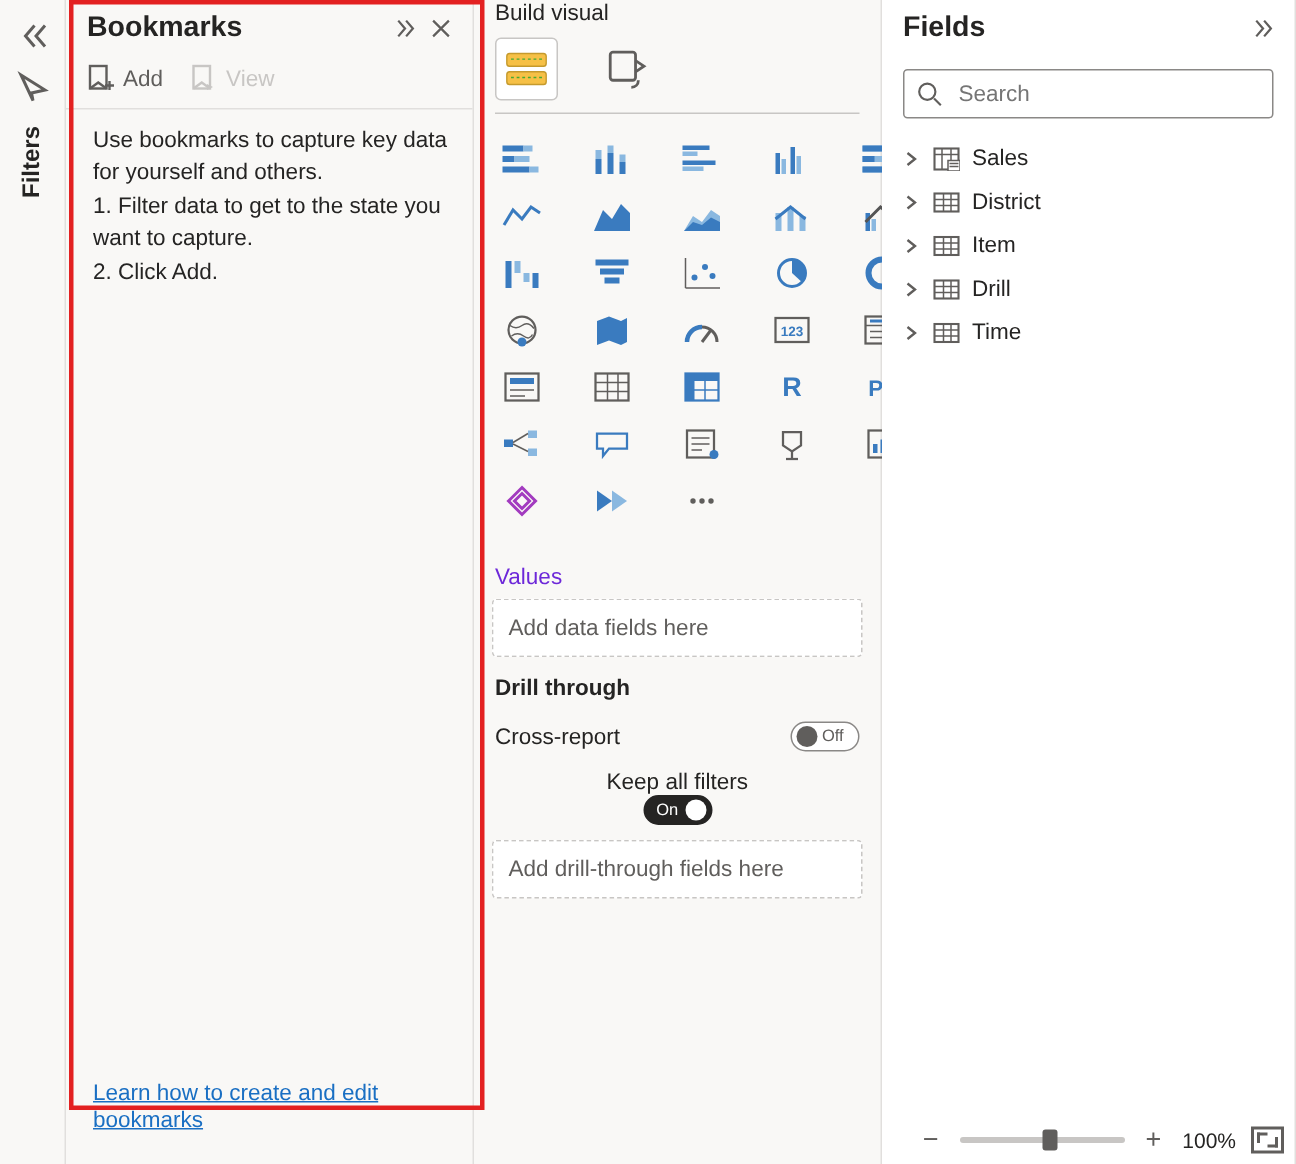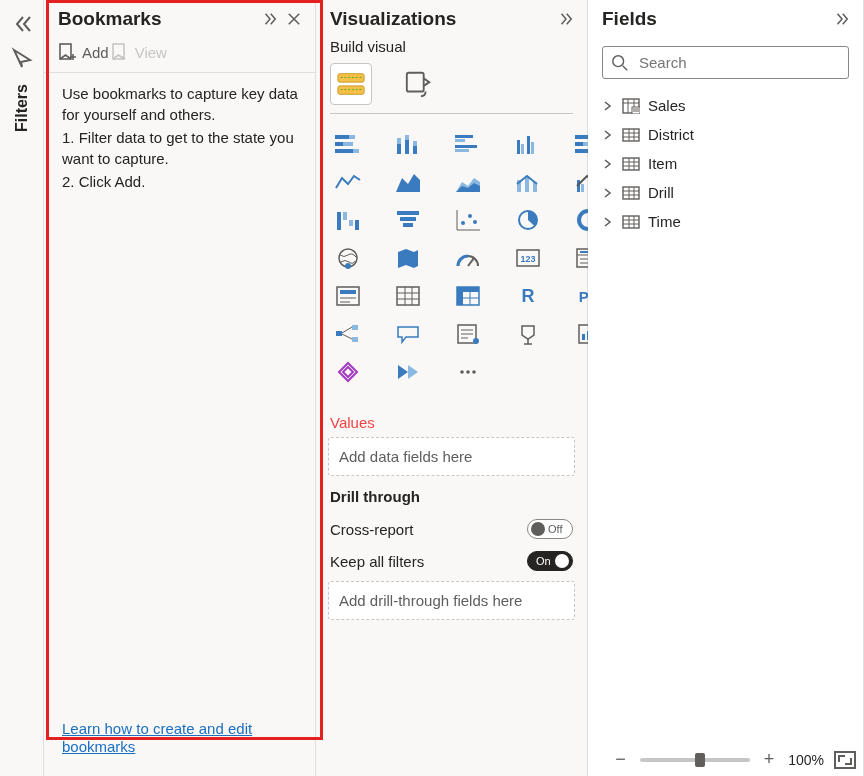--- a/index.html
+++ b/index.html
@@ -11,36 +11,36 @@
   .highlight-box { position:absolute; border:3px solid #e32121; pointer-events:none; z-index:50; left:46px; top:0; width:277px; height:740px; }
   .panes { flex:1; display:flex; }
   .pane { background:#f9f8f6; border-right:1px solid #e1dfdd; display:flex; flex-direction:column; }
   .bookmarks-pane { width:272px; }
   .viz-pane { width:272px; }
   .fields-pane { flex:1; background:#fff; }
   .pane-head { display:flex; align-items:center; justify-content:space-between; padding:8px 12px 8px 14px; }
   .pane-title { font-size:19px; font-weight:600; }
   .pane-head-icons { display:flex; align-items:center; gap:6px; color:#605e5c; }
   .hicon { width:18px; height:18px; display:flex; align-items:center; justify-content:center; cursor:pointer; }
-  .toolbar { display:flex; align-items:center; gap:2px; padding:4px 14px 10px; border-bottom:1px solid #e1dfdd; }
+  .toolbar { display:flex; align-items:center; gap:18px; padding:4px 14px 10px; border-bottom:1px solid #e1dfdd; }
   .tb-btn { display:flex; align-items:center; gap:6px; font-size:15px; color:#605e5c; cursor:pointer; }
   .tb-btn.disabled { color:#c8c6c4; }
   .bm-body { flex:1; padding:10px 16px 10px 18px; font-size:15px; color:#252423; line-height:1.4; }
   .bm-link { padding:0 16px 20px 18px; }
   .bm-link a { color:#1a6fc3; cursor:pointer; font-size:15px; text-decoration:underline; }
   .viz-sub { padding:0 14px; font-size:15px; color:#252423; }
   .tabs { display:flex; gap:26px; padding:8px 14px 0; }
   .tab { width:42px; height:42px; display:flex; align-items:center; justify-content:center; border:1px solid transparent; border-radius:4px; cursor:pointer; position:relative; }
   .tab.active { background:#fff; border:1px solid #c8c6c4; }
   .tab svg { width:30px; height:30px; }
   .viz-sep { height:1px; background:#c8c6c4; margin:8px 14px 0; }
   .viz-grid { display:grid; grid-template-columns: repeat(6, 36px); gap:6px 24px; padding:14px; }
   .viz-cell { width:36px; height:32px; display:flex; align-items:center; justify-content:center; cursor:pointer; }
   .viz-cell svg { width:28px; height:24px; }
-  .section-label { font-size:15px; color:#ef4444; padding:12px 14px 6px; }
+  .section-label { font-size:15px; color:#6d28d9; padding:12px 14px 6px; }
   .dropwell { margin:0 12px; border:1px dashed #c8c6c4; border-radius:3px; padding:10px 10px; font-size:15px; color:#605e5c; background:#fff; }
   .drill-row { display:flex; align-items:center; justify-content:space-between; padding:8px 14px 0; font-size:15px; color:#252423; }
   .toggle { width:46px; height:20px; border-radius:10px; border:1px solid #8a8886; position:relative; display:flex; align-items:center; font-size:10px; cursor:pointer; background:#fff; }
   .toggle .knob { width:14px; height:14px; border-radius:50%; background:#605e5c; position:absolute; top:2px; }
   .toggle.off .knob { left:3px; }
   .toggle.off .lbll { margin-left:20px; color:#605e5c; font-size:11px; }
   .toggle.on { background:#252423; border-color:#252423; }
   .toggle.on .knob { right:3px; background:#fff; }
   .toggle.on .lbll { margin-left:8px; color:#fff; font-size:11px; }
   .search-box { margin:8px 14px; display:flex; align-items:center; border:1px solid #8a8886; border-radius:3px; padding:6px 8px; gap:8px; background:#fff; }
@@ -117,31 +117,20 @@
         <div>Use bookmarks to capture key data for yourself and others.</div>
         <div style="margin-top:2px;">1. Filter data to get to the state you want to capture.</div>
         <div style="margin-top:2px;">2. Click Add.</div>
       </div>
       <div class="bm-link">
         <a>Learn how to create and edit bookmarks</a>
       </div>
     </div>
 
     <div class="pane viz-pane">
-      <div class="pane-head">
-        <div class="pane-title">Visualizations</div>
-        <div class="pane-head-icons">
-          <div class="hicon">
-            <svg viewBox="0 0 24 24" fill="none" stroke="#605e5c" stroke-width="2">
-                <path d="M6 5l6 7-6 7"></path>
-                <path d="M13 5l6 7-6 7"></path>
-              </svg>
-          </div>
-        </div>
-      </div>
       <div class="viz-sub">Build visual</div>
       <div class="tabs">
         <div class="tab active">
           <svg viewBox="0 0 32 32">
               <rect x="2" y="5" width="28" height="9" rx="2" fill="#f6c046" stroke="#c59a2d"></rect>
               <rect x="2" y="18" width="28" height="9" rx="2" fill="#f6c046" stroke="#c59a2d"></rect>
               <line x1="5" y1="9" x2="27" y2="9" stroke="#4a3" stroke-width="1" stroke-dasharray="2,2"></line>
               <line x1="5" y1="22" x2="27" y2="22" stroke="#4a3" stroke-width="1" stroke-dasharray="2,2"></line>
             </svg>
         </div>
@@ -456,21 +445,21 @@
       <div class="dropwell">Add data fields here</div>
 
       <div class="section-label" style="color:#252423; font-weight:600;">Drill through</div>
       <div class="drill-row">
         <span>Cross-report</span>
         <div class="toggle off">
           <div class="knob"></div>
             <span class="lbll">Off</span>
         </div>
       </div>
-      <div class="drill-row" style="padding-top:12px; padding-bottom:10px;">
+      <div class="drill-row" style="padding-top:12px; padding-bottom:10px;flex-direction:column;">
         <span>Keep all filters</span>
         <div class="toggle on">
           <span class="lbll">On</span>
             <div class="knob"></div>
         </div>
       </div>
       <div class="dropwell" style="margin-bottom:24px;">Add drill-through fields here</div>
     </div>
 
     <div class="pane fields-pane">

